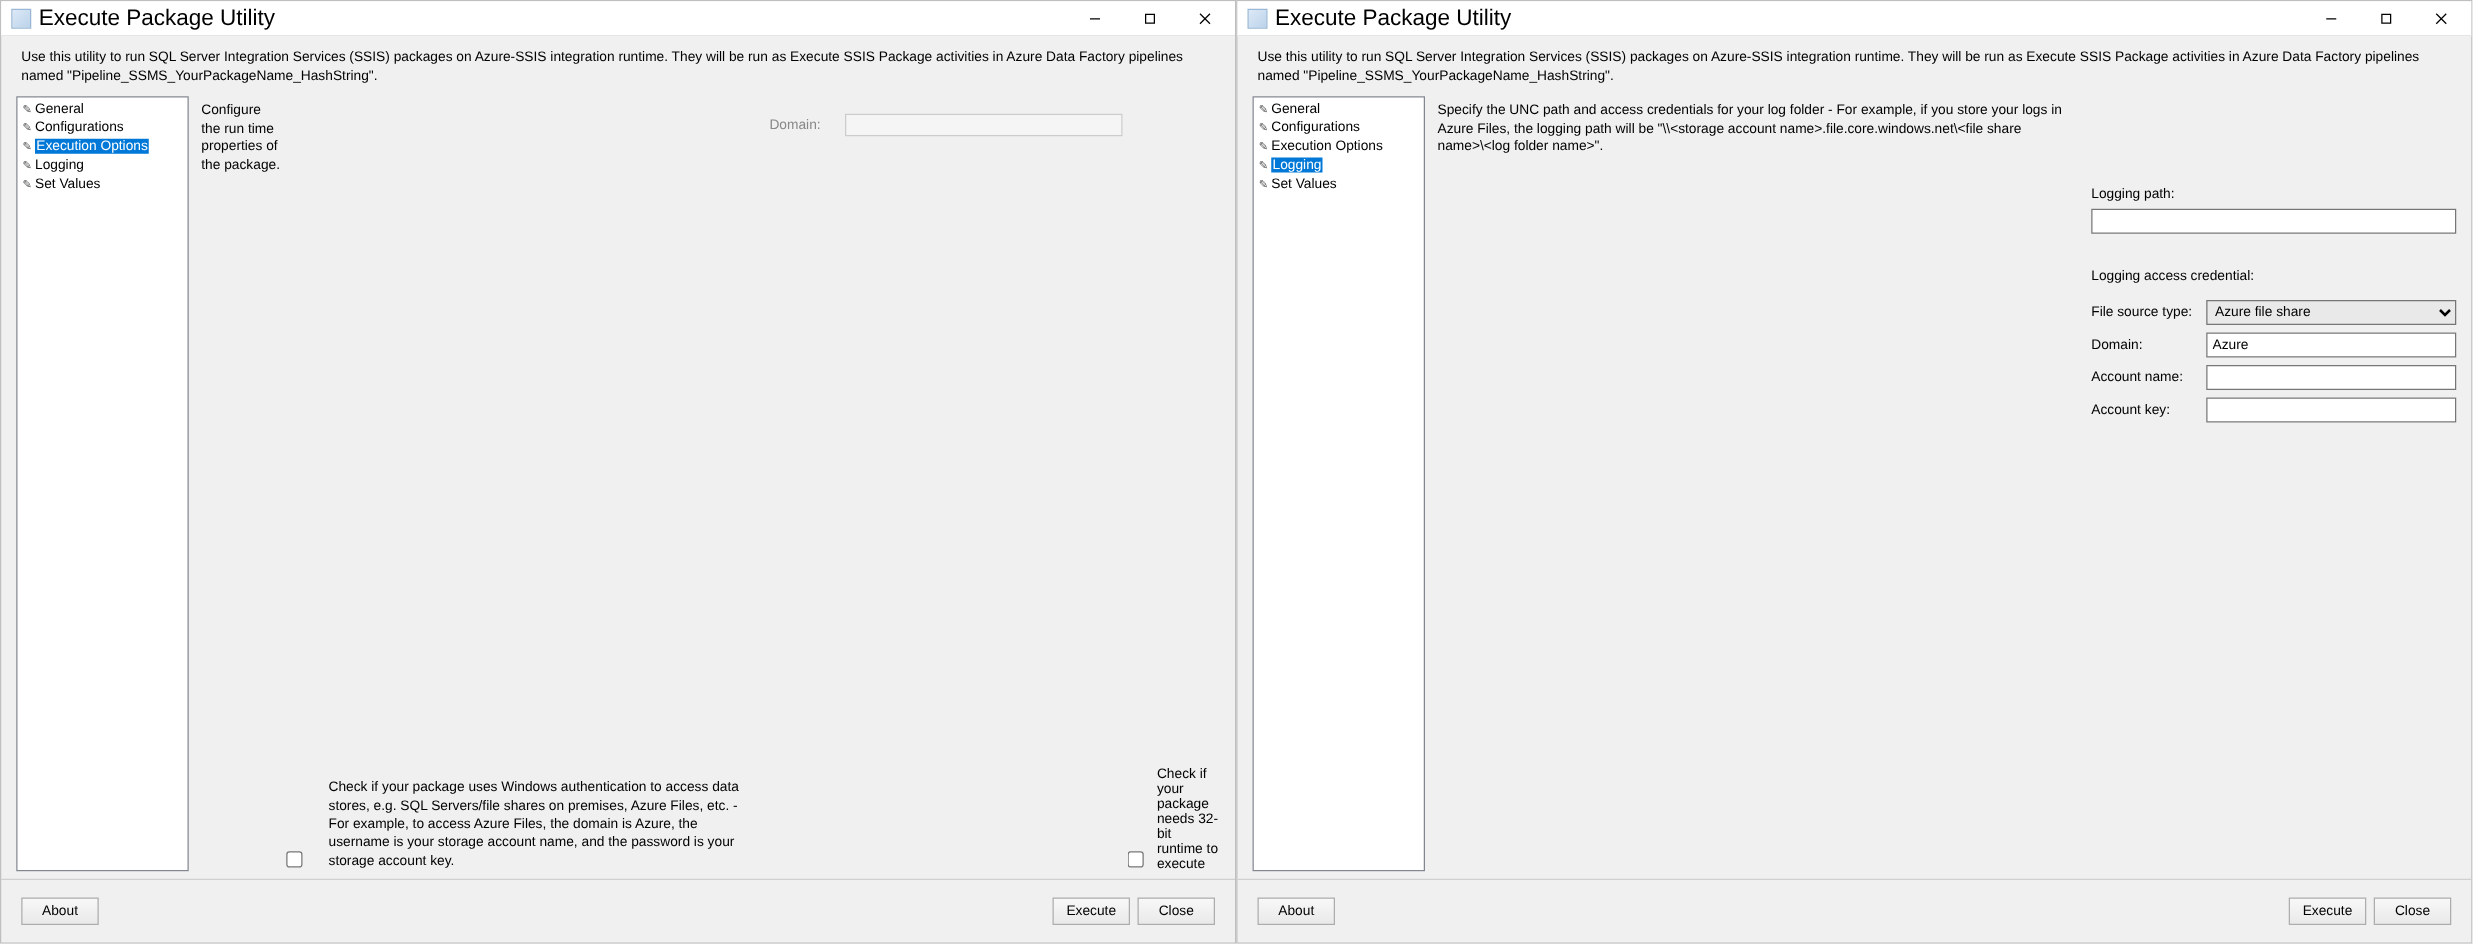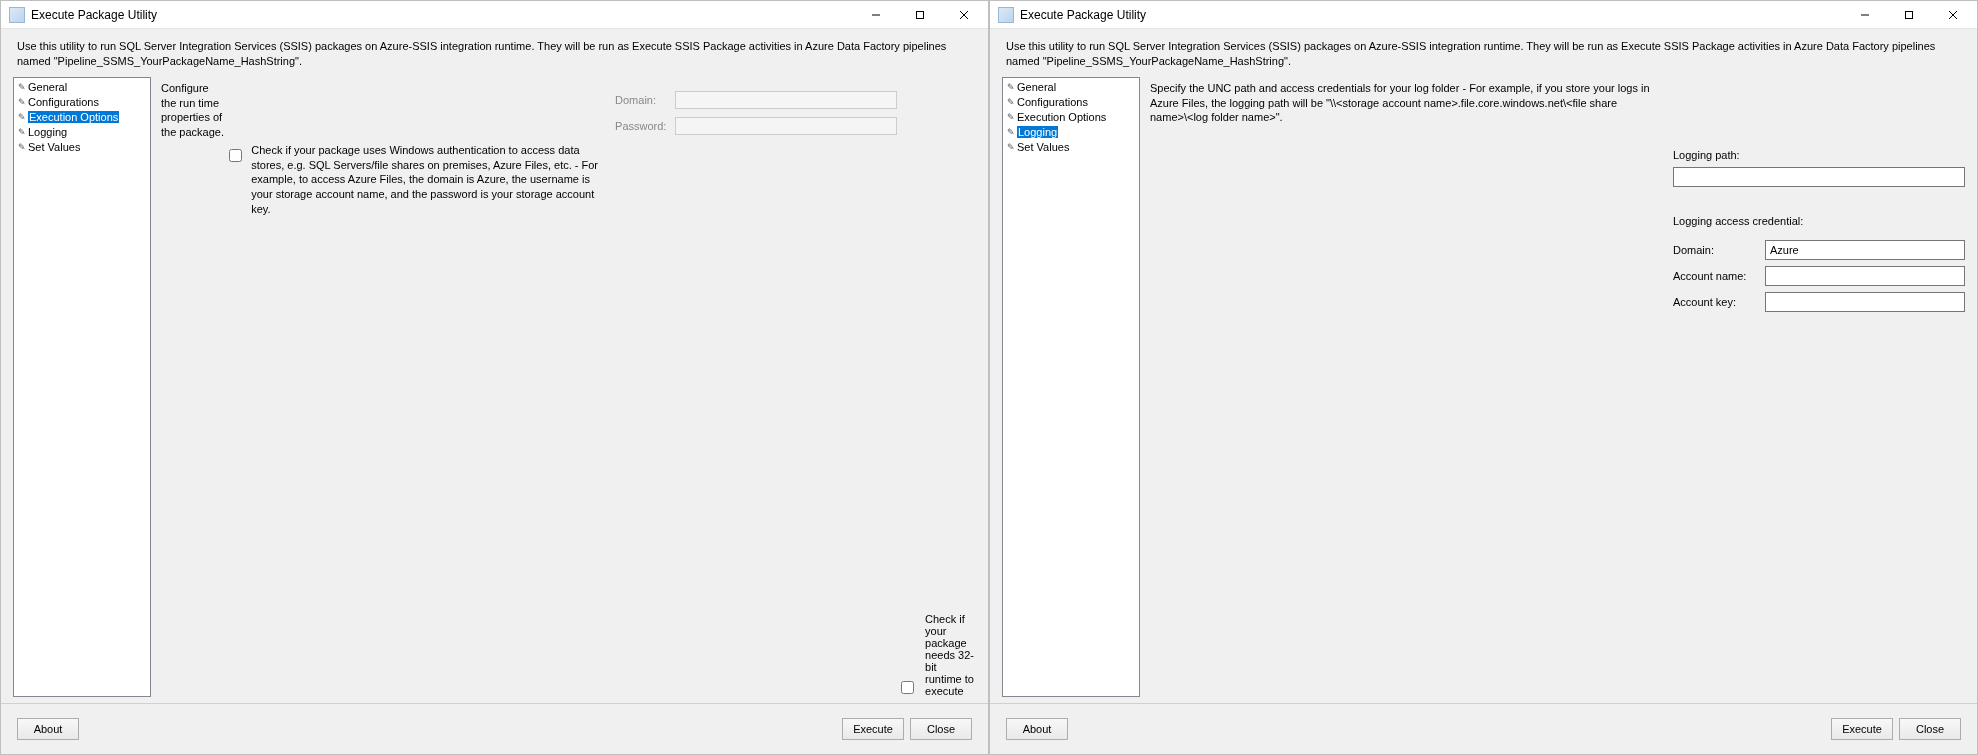--- a/index.html
+++ b/index.html
@@ -28,21 +28,21 @@
     display: flex;
     align-items: center;
     padding: 0 2px 0 8px;
   }
   .titlebar .icon {
     width: 16px; height: 16px;
     background: linear-gradient(135deg,#dce9f7 0%, #bcd3ea 100%);
     border: 1px solid #9ab8d6;
     margin-right: 6px;
   }
-  .titlebar .title { flex: 1; font-size: 12px; }
+  .titlebar .title { flex: 1; font-size: 18px; }
   .win-btn {
     width: 44px; height: 28px;
     display: flex; align-items: center; justify-content: center;
     font-size: 10px;
     background: transparent;
     border: none;
   }
   .win-btn svg { width:10px; height:10px; }
   .desc {
     padding: 10px 16px 8px 16px;
@@ -84,22 +84,22 @@
   .content {
     flex: 1;
     display: flex;
     flex-direction: row;
     font-size: 11px;
   }
   .hint { margin: 4px 0 0 0; line-height:1.35; }
   .cb-block {
     margin-top: 66px;
     display: flex;
-    align-items: flex-start;
-    gap: 6px;
+    align-items: flex-end;
+    gap: 18px;
     max-width: 410px;
   }
   .cb-block input[type=checkbox]{ margin-top:6px; }
   .cb-block .cbtext { line-height: 1.35; }
   .fields {
     margin: 10px 0 0 10px;
   }
   .field-row {
     display:flex;
     align-items:center;
@@ -213,24 +213,20 @@
       <div class="hint">Configure the run time properties of the package.</div>
       <div class="cb-block">
         <input type="checkbox" style="">
         <span class="cbtext">Check if your package uses Windows authentication to access data stores, e.g. SQL Servers/file shares on premises, Azure Files, etc. - For example, to access Azure Files, the domain is Azure, the username is your storage account name, and the password is your storage account key.</span>
       </div>
       <div class="fields">
         <div class="field-row">
           <span class="flabel">Domain:</span>
           <input type="text" disabled="" value="" style="">
         </div>
-        <div class="field-row">
-          <span class="flabel">Password:</span>
-          <input type="password" disabled="" value="" style="">
-        </div>
       </div>
       <div class="cb2">
         <input type="checkbox" style="">
         <span>Check if your package needs 32-bit runtime to execute</span>
       </div>
     </div>
   </div>
   <div class="footer">
     <div class="btn">About</div>
     <div class="spacer"></div>
@@ -284,20 +280,26 @@
           <span class="lbl">Set Values</span>
         </div>
     </div>
     <div class="content">
       <div class="hint">Specify the UNC path and access credentials for your log folder - For example, if you store your logs in Azure Files, the logging path will be "\\&lt;storage account name&gt;.file.core.windows.net\&lt;file share name&gt;\&lt;log folder name&gt;".</div>
       <div class="logform">
         <div class="sec-label">Logging path:</div>
         <input class="wide" type="text" value="" style="">
         <div class="credhead">Logging access credential:</div>
         <div class="row2">
+          <span class="rlabel">File source type:</span>
+          <select>
+            <option>Azure file share</option>
+          </select>
+        </div>
+        <div class="row2">
           <span class="rlabel">Domain:</span>
           <input class="norm" type="text" value="Azure" style="">
         </div>
         <div class="row2">
           <span class="rlabel">Account name:</span>
           <input class="norm" type="text" value="" style="">
         </div>
         <div class="row2">
           <span class="rlabel">Account key:</span>
           <input class="norm" type="text" value="" style="">

